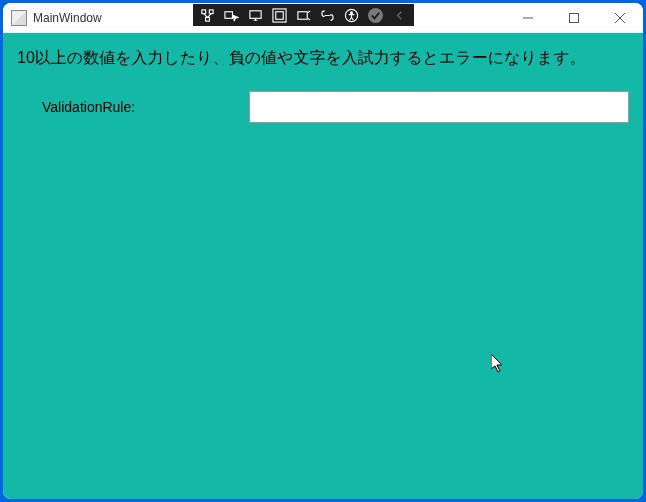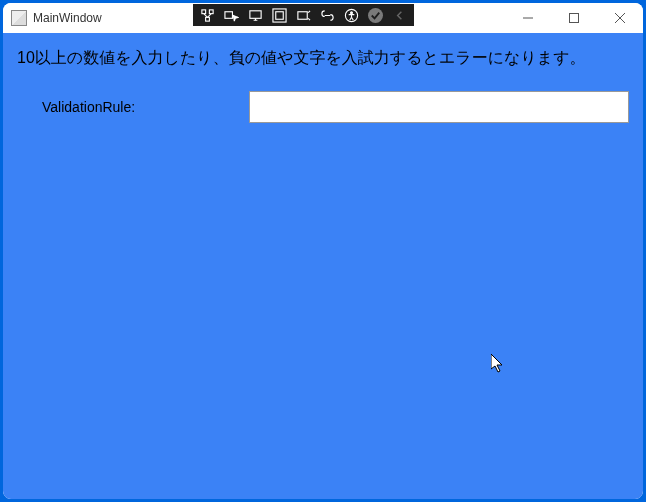--- a/index.html
+++ b/index.html
@@ -93,21 +93,21 @@
       align-items: center;
       justify-content: center;
       color: #555;
     }
     .win-btn svg {
       width: 10px;
       height: 10px;
     }
     .content {
       flex: 1;
-      background: #3b82f6;
+      background: #14b8a6;
       padding: 15px 14px;
     }
     .instruction {
       font-size: 16px;
       color: #000;
       margin-bottom: 22px;
       white-space: nowrap;
     }
     .form-row {
       display: flex;

